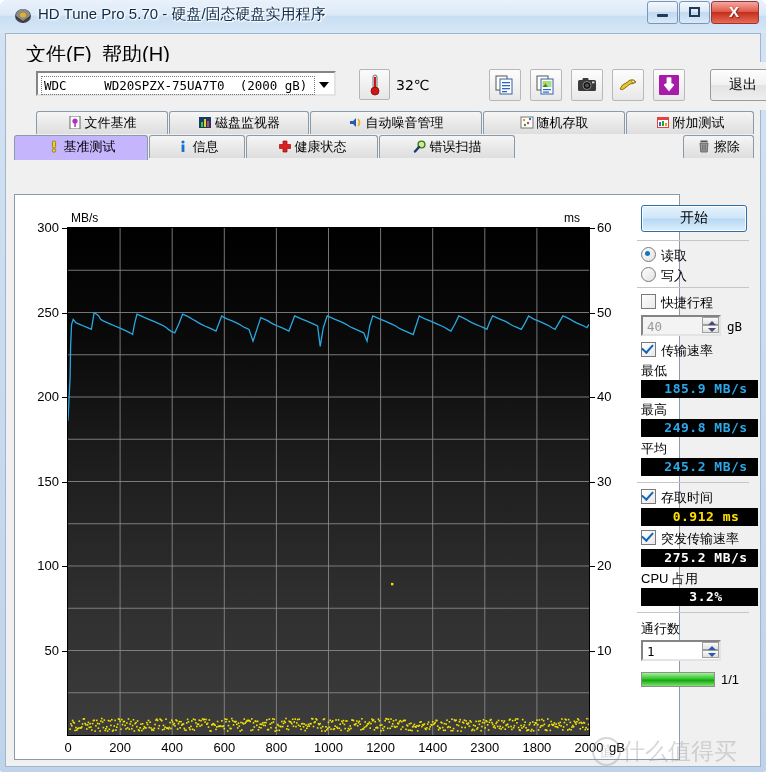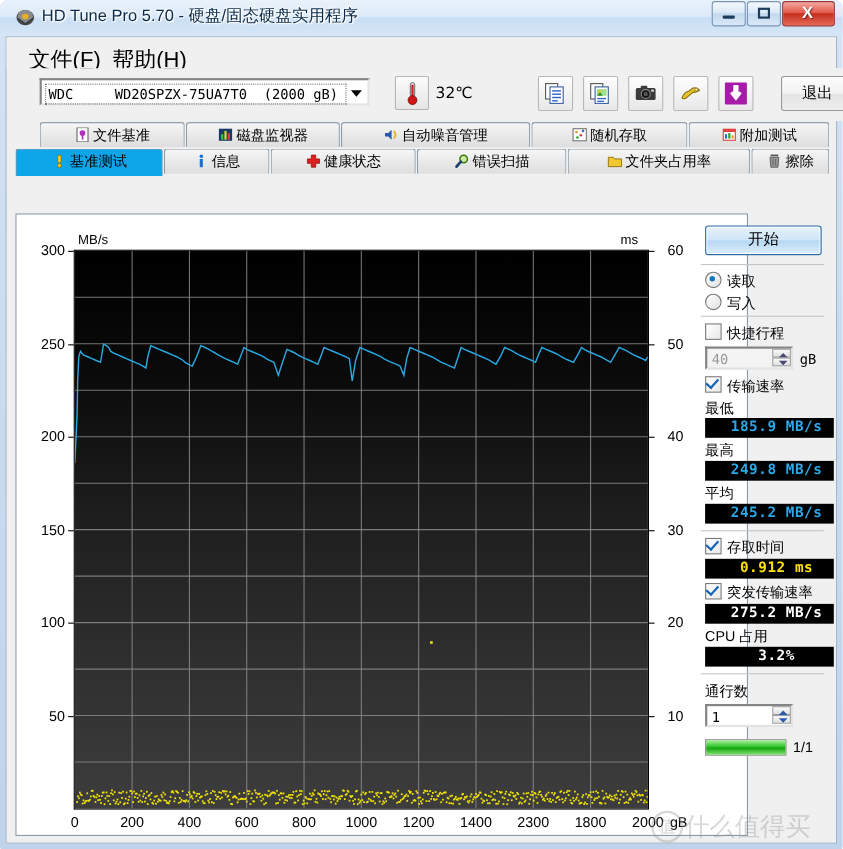--- a/index.html
+++ b/index.html
@@ -110,39 +110,39 @@
   .tabrow{position:absolute;left:0;height:24px;}
   .tab{
     position:absolute;top:0;height:23px;box-sizing:border-box;
     border:1px solid #8b9aa8;border-bottom:none;
     background:linear-gradient(to bottom,#f6f6f6 0%,#e9e9e9 50%,#dedede 100%);
     font-size:13px;color:#000;text-align:center;line-height:21px;
     border-radius:3px 3px 0 0;
     white-space:nowrap;overflow:hidden;
   }
   .tab.active{
-    background:#0ea5e9;border-color:#8b9aa8;z-index:5;height:25px;
+    background:#c4b5fd;border-color:#8b9aa8;z-index:5;height:25px;
   }
   .tab .ico{display:inline-block;width:14px;height:13px;vertical-align:-2px;margin-right:3px;position:relative;}
   .tabpane{
     position:absolute;left:8px;top:160px;width:666px;height:566px;
     background:#fff;border:1px solid #8b9aa8;box-sizing:border-box;
   }
   
   .chart-wrap{position:absolute;left:0;top:0;width:620px;height:564px;}
   .plot{
     position:absolute;left:52px;top:32px;width:523px;height:509px;
     background:linear-gradient(to bottom,#000000 0%,#0a0a0a 22%,#1c1c1c 45%,#2e2e2e 72%,#3d3d3d 100%);
     border:1px solid #000;box-sizing:border-box;
     overflow:hidden;
   }
   .ylabel-left{position:absolute;left:56px;top:16px;font-size:12px;color:#000;}
   .ylabel-right{position:absolute;left:549px;top:16px;font-size:12px;color:#000;}
   .ytick{position:absolute;font-size:13px;color:#000;text-align:right;width:34px;}
-  .ytick-r{position:absolute;font-size:13px;color:#000;text-align:center;width:34px;}
+  .ytick-r{position:absolute;font-size:13px;color:#000;text-align:left;width:34px;}
   .xtick{position:absolute;font-size:13px;color:#000;text-align:center;width:44px;}
   .tickmark{position:absolute;width:5px;height:1px;background:#000;}
   .tickmark-r{position:absolute;width:5px;height:1px;background:#000;}
   
   .rpanel{position:absolute;left:620px;top:0;width:116px;height:564px;}
   .start-btn{
     position:absolute;left:6px;top:10px;width:104px;height:25px;
     border:1px solid #2f6fa8;border-radius:3px;
     background:linear-gradient(to bottom,#e6f2fb 0%,#cfe6f8 48%,#b5d8f3 52%,#ddeefc 100%);
     font-size:14px;color:#000;text-align:center;line-height:23px;
@@ -408,27 +408,20 @@
             </svg>
         </span><span>健康状态</span>
       </div>
       <div class="tab" style="left:373px;width:136px;">
         <span class="ico">
           <svg width="14" height="13" viewBox="0 0 14 13">
               <circle cx="8.5" cy="4.5" r="3.4" fill="#cfe8a0" stroke="#3a7a10" stroke-width="1.4"></circle>
               <path d="M6 7 L2 11.5" stroke="#1a3a6a" stroke-width="2.4" stroke-linecap="round"></path>
             </svg>
         </span><span>错误扫描</span>
-      </div>
-      <div class="tab" style="left:510px;width:166px;">
-        <span class="ico">
-          <svg width="14" height="13" viewBox="0 0 14 13">
-              <path d="M1 3 H5.5 L7 4.5 H13 V11.5 H1 Z" fill="#f0c830" stroke="#8a6a10" stroke-width=".8"></path>
-            </svg>
-        </span><span>文件夹占用率</span>
       </div>
       <div class="tab" style="left:677px;width:71px;">
         <span class="ico">
           <svg width="14" height="13" viewBox="0 0 14 13">
               <rect x="3.5" y="0.5" width="7" height="1.6" fill="#555"></rect>
               <path d="M3 3 H11 L10.2 12 H3.8 Z" fill="#9a9a9a" stroke="#555" stroke-width=".8"></path>
               <rect x="5.3" y="4.5" width="1" height="6" fill="#666"></rect>
               <rect x="7.6" y="4.5" width="1" height="6" fill="#666"></rect>
             </svg>
         </span><span>擦除</span>

